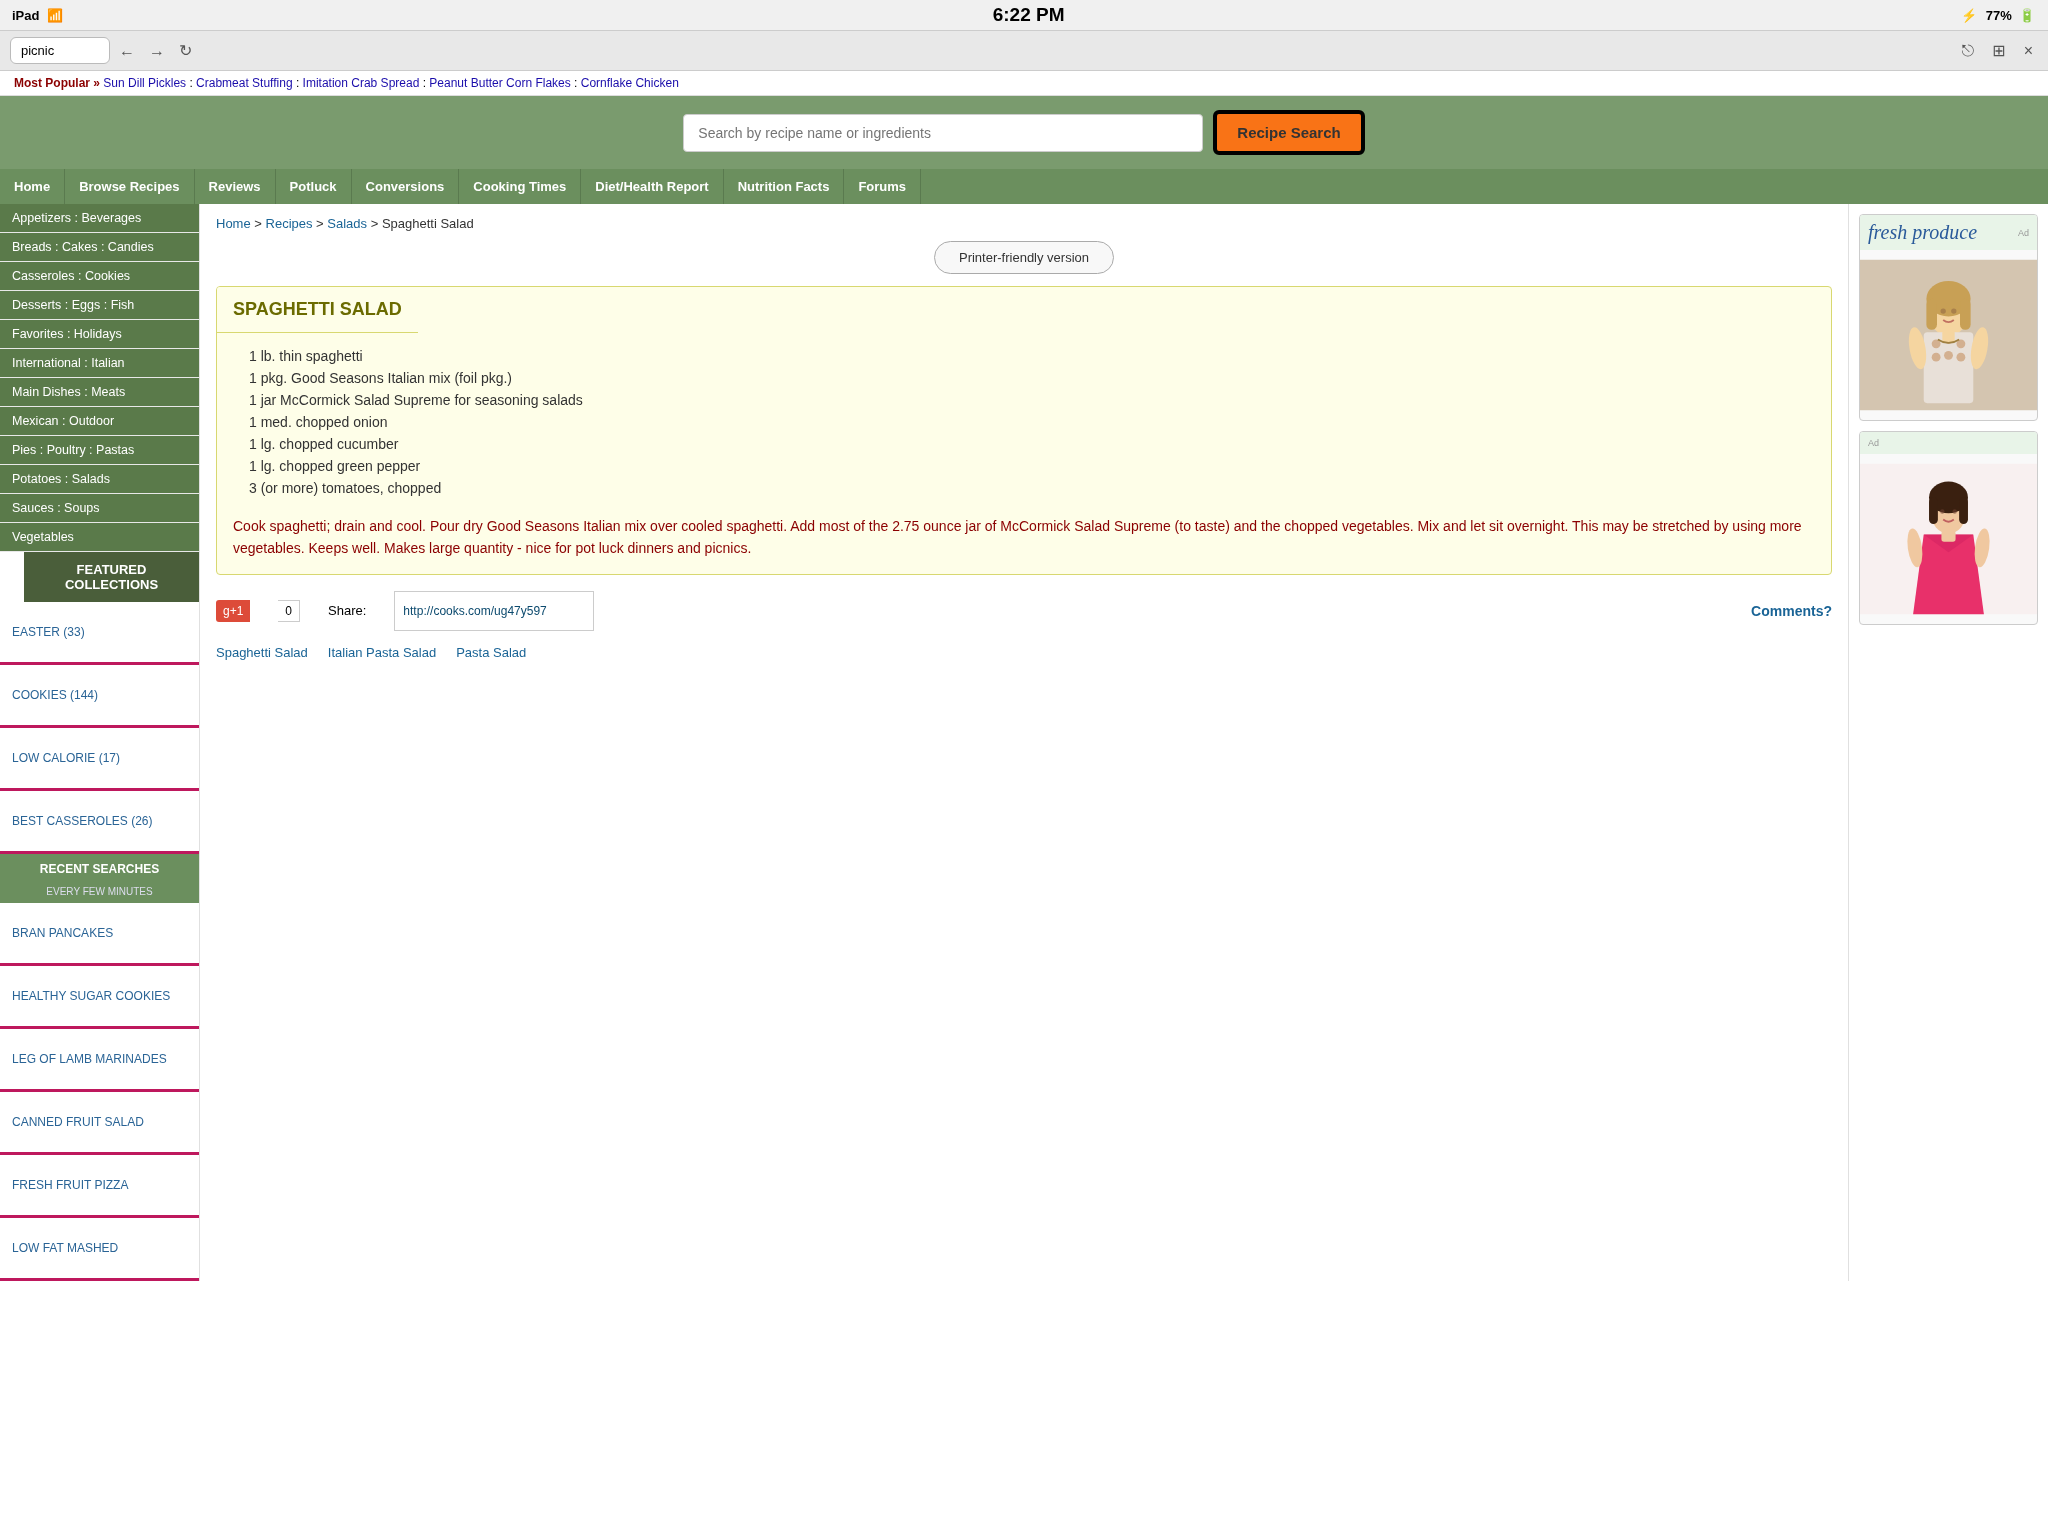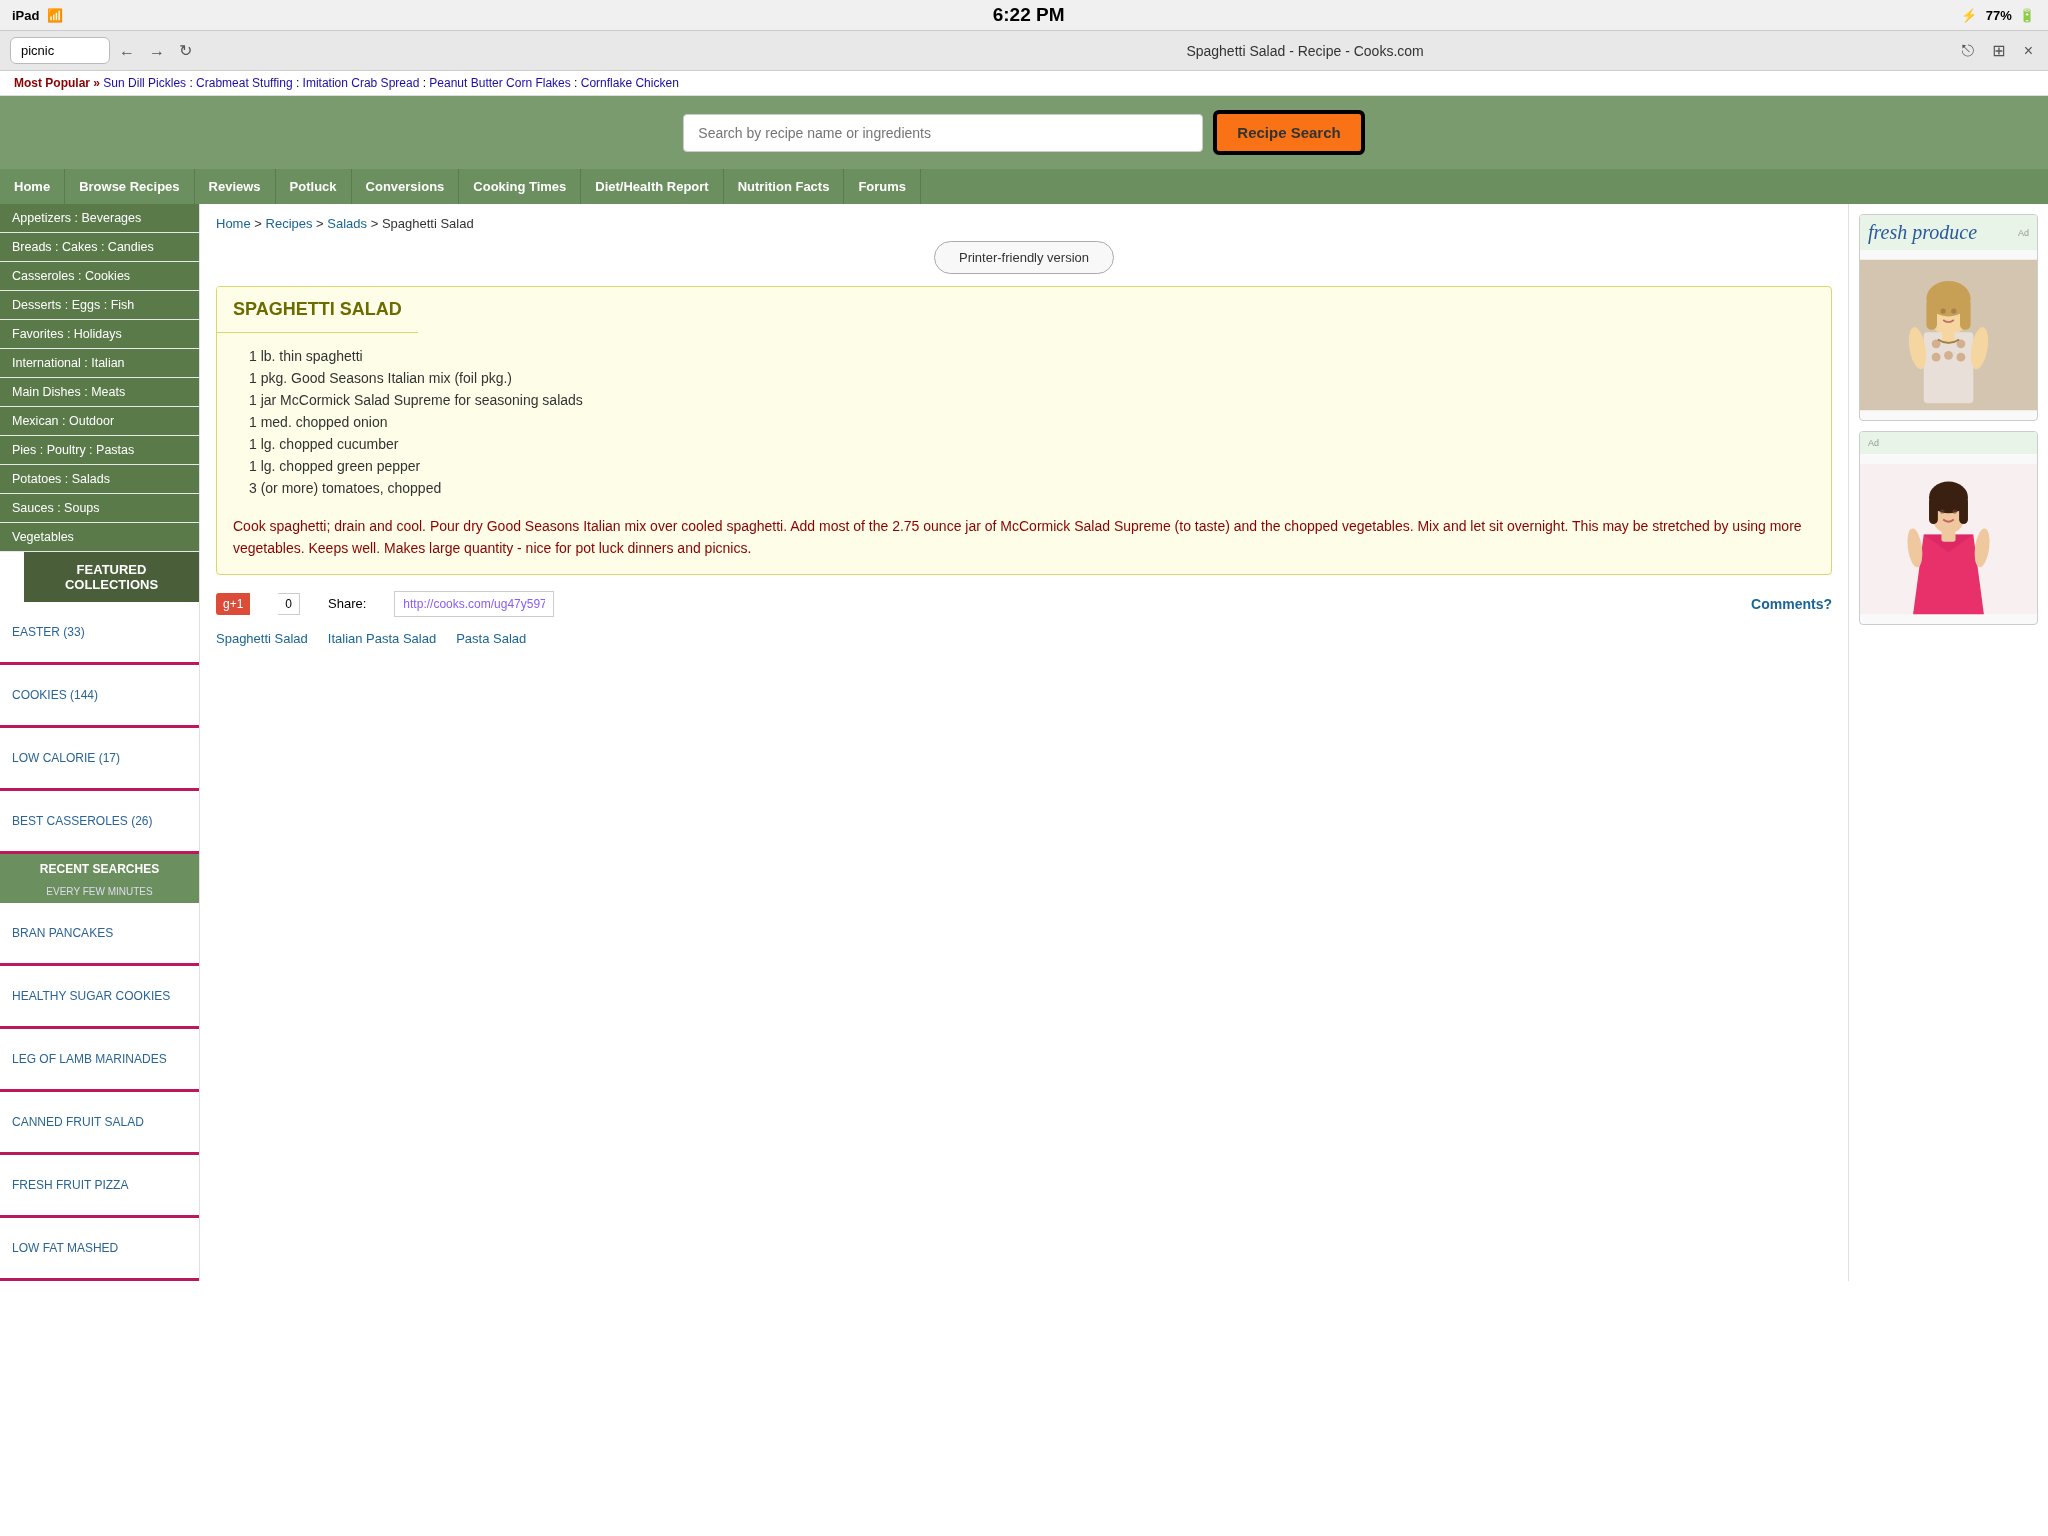--- a/index.html
+++ b/index.html
@@ -255,24 +255,24 @@
       cursor: pointer;
     }
     .gplus-count {
       border: 1px solid #ccc;
       padding: 3px 7px;
       font-size: 12px;
       border-left: none;
     }
     .share-url-input {
       border: 1px solid #ccc;
-      padding: 5px 8px;
+      padding: 12px 8px;
       font-size: 12px;
-      width: 160px;
-      color: #8b5cf6;
+      width: 200px;
+      color: #0c4a6e;
     }
     .comments-link {
       color: #1a6496;
       text-decoration: none;
       font-size: 14px;
       font-weight: bold;
       margin-left: auto;
     }
 
     
@@ -335,21 +335,20 @@
   </div>
 </div>
 
 <div class="browser-chrome">
   <div class="address-bar-container">
     <input class="url-input" value="picnic" style="">
     <button class="nav-btn">←</button>
     <button class="nav-btn">→</button>
     <button class="nav-btn">↻</button>
   </div>
-  <div class="page-title-bar">Spaghetti Salad - Recipe - Cooks.com</div>
   <div class="browser-actions">
     <button class="action-btn">⎋</button>
     <button class="action-btn">⊞</button>
     <button class="action-btn">×</button>
   </div>
 </div>
 
 <div class="most-popular-bar">
   <span class="label">Most Popular »</span>
   <a href="#"> Sun Dill Pickles</a> :

